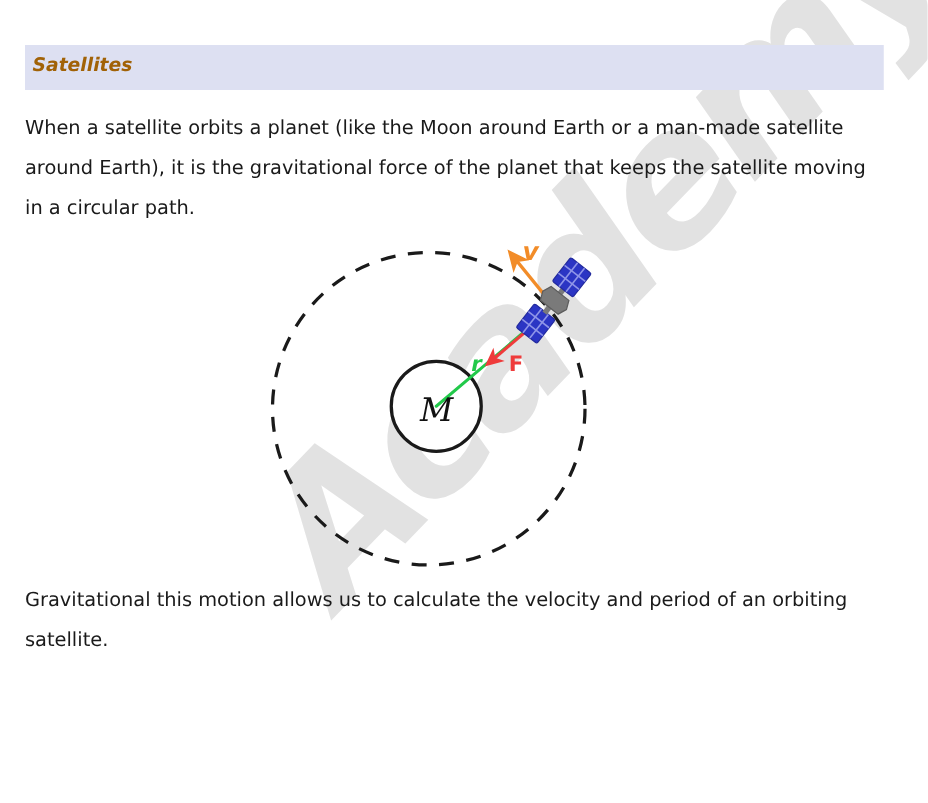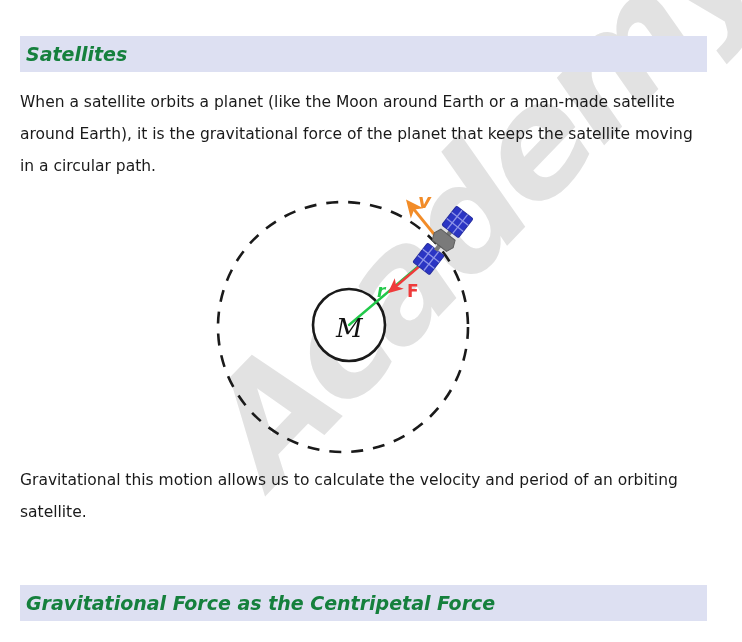--- a/index.html
+++ b/index.html
@@ -59,22 +59,22 @@
     background: #dde0f2;
     z-index: 3;
   }
   .section-banner .banner-label {
     position: absolute;
     left: 6px;
     top: 7px;
     font-family: "DejaVu Sans", sans-serif;
     font-weight: bold;
     font-style: italic;
-    font-size: 19px;
-    color: #15803d;
+    font-size: 15px;
+    color: #a16207;
     white-space: nowrap;
     letter-spacing: 0px;
   }
   #banner-top { top: 36px; }
   #banner-bottom { top: 585px; }
 
   
   .para {
     position: absolute;
     left: 20px;
@@ -165,17 +165,14 @@
       <text x="187" y="112" font-family="DejaVu Sans, sans-serif" font-size="17" font-style="italic" font-weight="bold" fill="#22c94a">r</text>
 
       <text x="228" y="23" font-family="DejaVu Sans, sans-serif" font-size="20" font-style="italic" font-weight="bold" fill="#f28c28">v</text>
 
       <text x="217" y="112" font-family="DejaVu Sans, sans-serif" font-size="17" font-weight="bold" fill="#ef3b3b">F</text>
     </svg>
   </div>
 
   <div class="para" id="para-outro">Gravitational this motion allows us to calculate the velocity and period of an orbiting satellite.</div>
 
-  <div class="section-banner" id="banner-bottom">
-    <div class="banner-label">Gravitational Force as the Centripetal Force</div>
-  </div>
 
 </div>
 
 </body></html>

